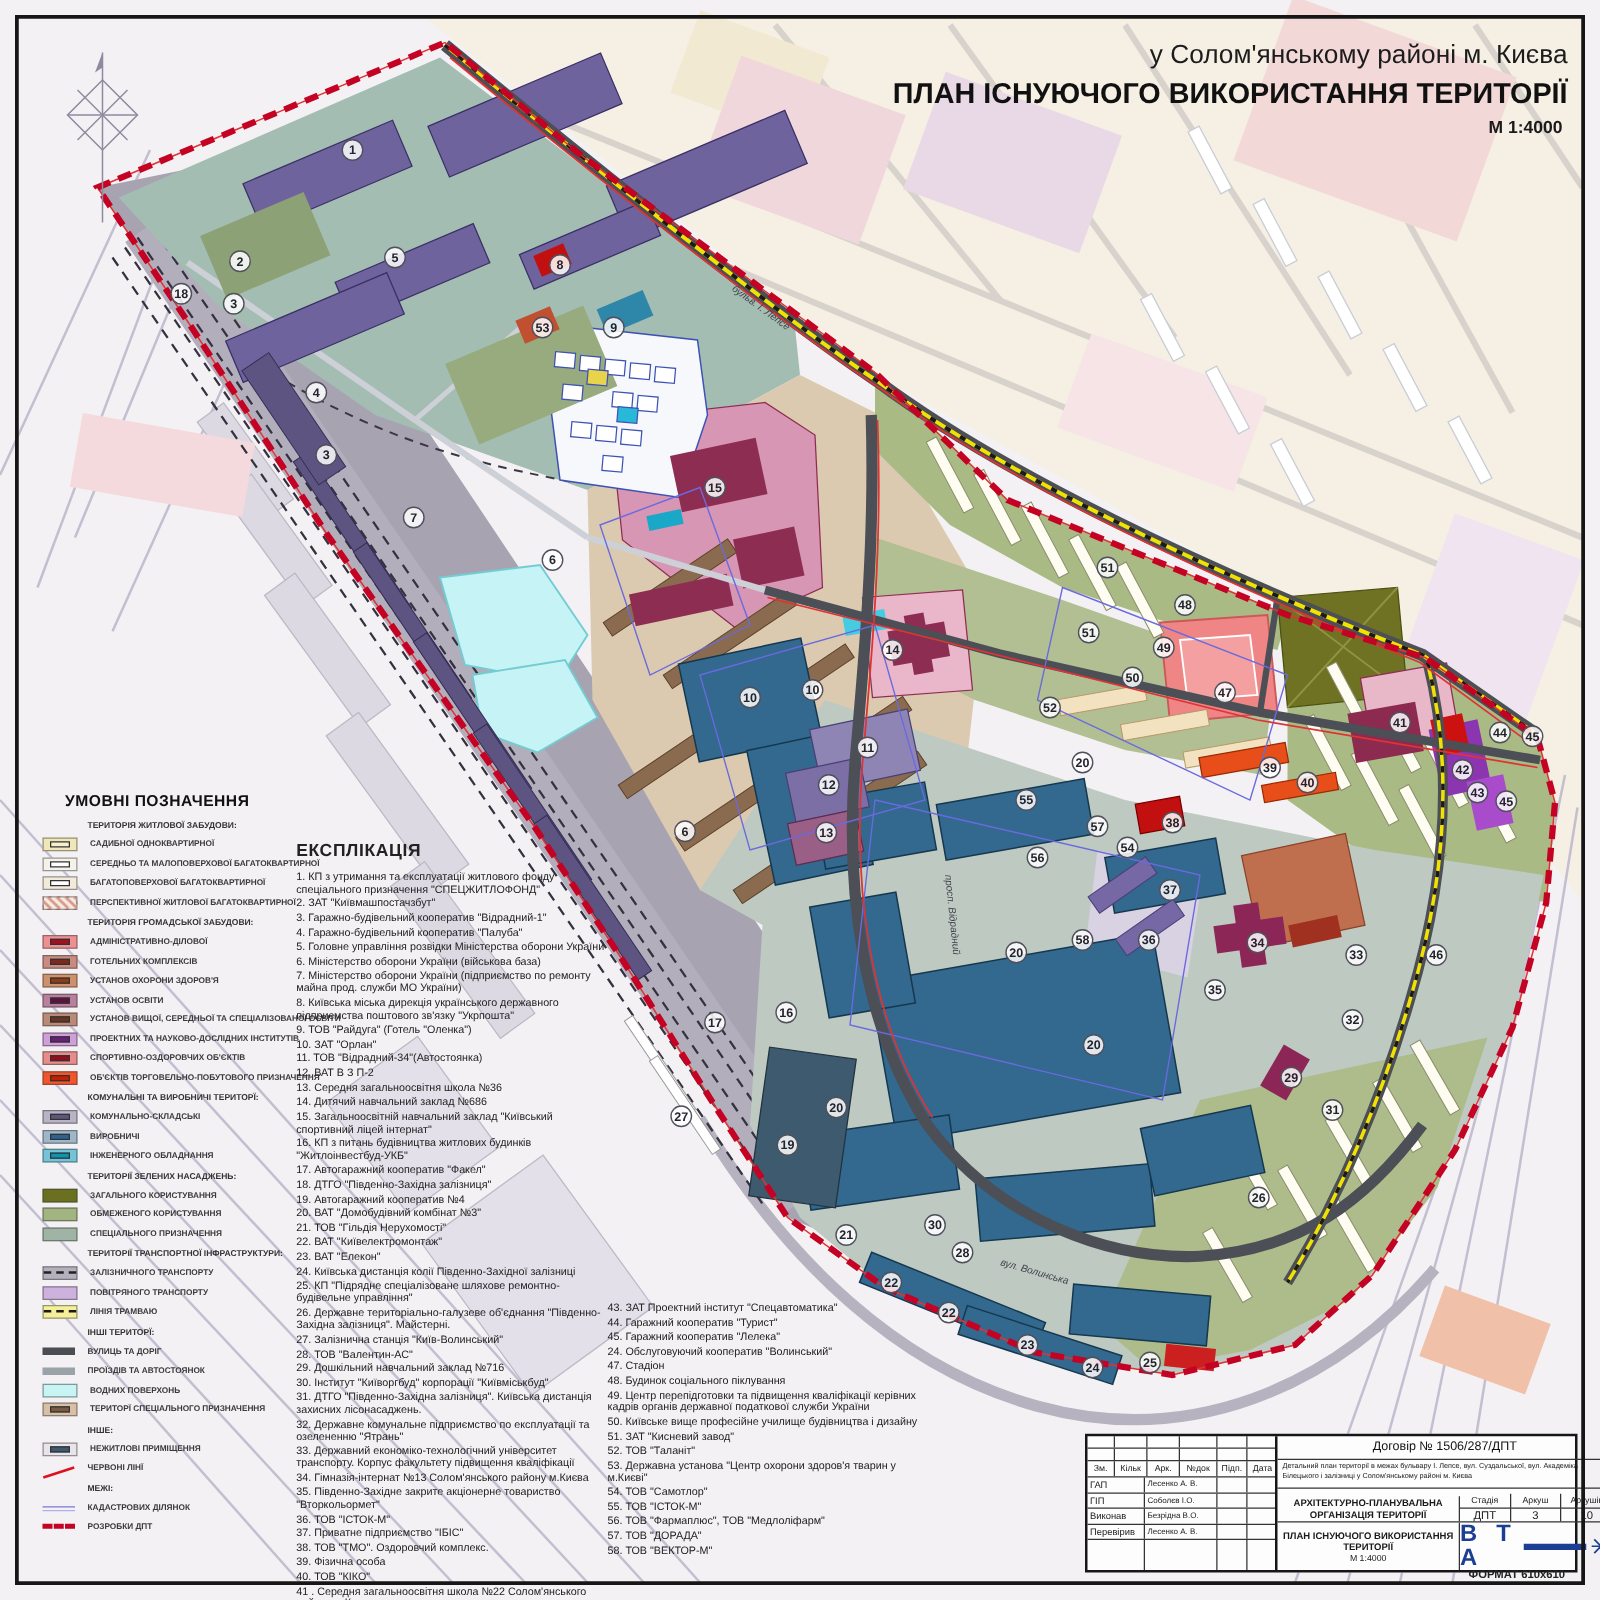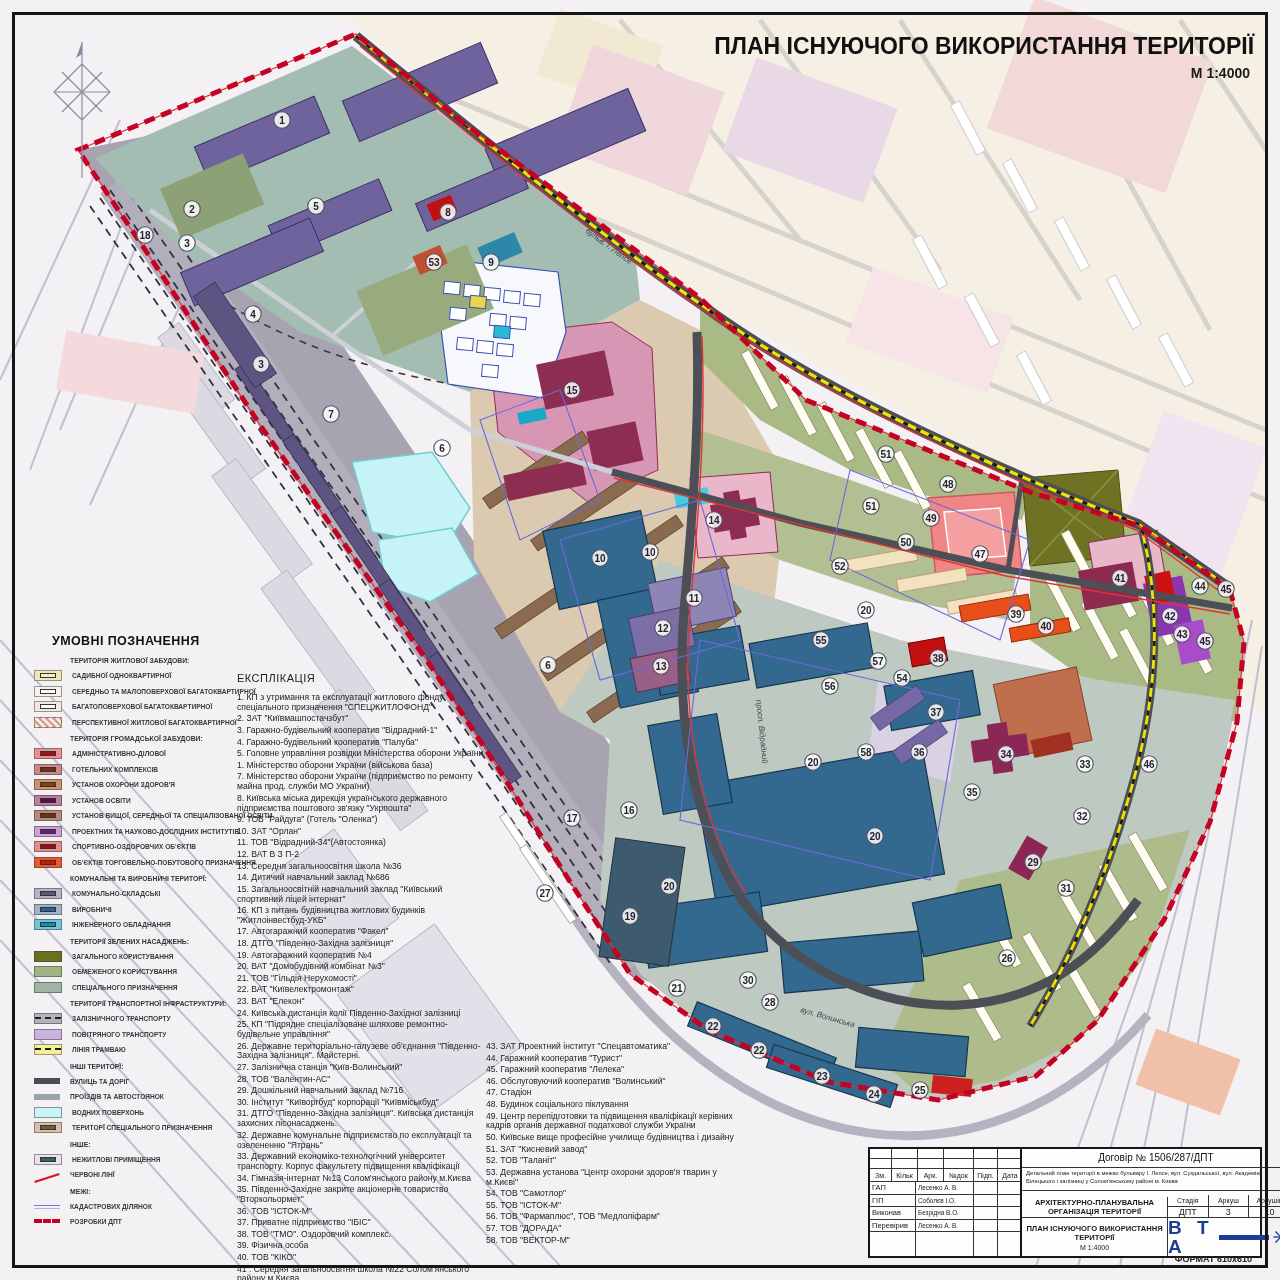--- a/index.html
+++ b/index.html
@@ -33,21 +33,21 @@
   .lg-sw.redline:before{content:"";position:absolute;left:0;top:7px;width:26px;border-top:2px solid #e01020;transform:rotate(-18deg);}
   .lg-sw.cadline:before{content:"";position:absolute;left:0;top:3px;width:26px;border-top:1.5px solid #7878d8;}
   .lg-sw.cadline:after{content:"";position:absolute;left:0;top:6px;width:26px;border-top:1px solid #b0b0e8;}
   .lg-sw.dpt:before{content:"";position:absolute;left:0;top:2px;width:26px;border-top:4px dashed #c40223;}
   .lg-label{font-size:6.6px;font-weight:bold;color:#3a3a3a;white-space:nowrap;}
 
   
   .explication{position:absolute;z-index:20;}
   .exp-col1{left:237px;top:672px;width:248px;}
   .exp-col2{left:486px;top:1042px;width:258px;}
-  .exp-head{font-size:11px;font-weight:normal;letter-spacing:.5px;margin-bottom:9px;color:#222;}
+  .exp-head{font-size:14px;font-weight:bold;letter-spacing:.5px;margin-bottom:9px;color:#222;}
   .exp-item{font-size:8.6px;line-height:1.14;color:#222;margin-bottom:1.8px;}
 
   
   .stamp{position:absolute;left:868px;top:1147px;width:394px;height:111px;background:#fdfdfd;border:2px solid #161616;display:flex;z-index:30;box-sizing:border-box;}
   .stamp *{box-sizing:border-box;}
   .stamp-left{width:152px;border-right:2px solid #161616;display:flex;flex-direction:column;}
   .sl-row{display:grid;border-bottom:1px solid #333;}
   .sl-row.hdr{grid-template-columns:22px 26px 26px 30px 24px 24px;height:13px;}
   .sl-row.blank{grid-template-columns:22px 26px 26px 30px 24px 24px;height:10px;}
   .sl-row.sig{grid-template-columns:46px 58px 24px 24px;height:12.5px;}
@@ -494,20 +494,21 @@
       <circle cx="830" cy="686" r="8.2" fill="rgba(255,255,255,0.85)" stroke="#50505c" stroke-width="1.1"></circle>
       <text x="830" y="689.5" text-anchor="middle" font-size="10" font-weight="bold" fill="#23232d" font-family="&quot;Liberation Sans&quot;, sans-serif">56</text>
       <circle cx="878" cy="661" r="8.2" fill="rgba(255,255,255,0.85)" stroke="#50505c" stroke-width="1.1"></circle>
       <text x="878" y="664.5" text-anchor="middle" font-size="10" font-weight="bold" fill="#23232d" font-family="&quot;Liberation Sans&quot;, sans-serif">57</text>
       <circle cx="866" cy="752" r="8.2" fill="rgba(255,255,255,0.85)" stroke="#50505c" stroke-width="1.1"></circle>
       <text x="866" y="755.5" text-anchor="middle" font-size="10" font-weight="bold" fill="#23232d" font-family="&quot;Liberation Sans&quot;, sans-serif">58</text>
     </g>
 </svg>
 
 <div class="map-title">
+  <div class="t-line">у Солом'янському районі м. Києва</div>
   <div class="t-main">ПЛАН ІСНУЮЧОГО ВИКОРИСТАННЯ ТЕРИТОРІЇ</div>
   <div class="t-scale">М 1:4000</div>
 </div>
 
 <div class="legend">
   <div class="lg-head">УМОВНІ ПОЗНАЧЕННЯ</div>
   <div id="legend-groups">
       <div class="lg-group-head">ТЕРИТОРІЯ ЖИТЛОВОЇ ЗАБУДОВИ:</div>
       <div class="lg-row">
         <span class="lg-sw box" style="background: rgb(240, 230, 184);">
@@ -668,21 +669,21 @@
 </div>
 
 <div class="explication exp-col1">
   <div class="exp-head">ЕКСПЛІКАЦІЯ</div>
   <div id="exp-list-1">
       <div class="exp-item">1. КП з утримання та експлуатації житлового фонду спеціального призначення  "СПЕЦЖИТЛОФОНД"</div>
       <div class="exp-item">2. ЗАТ "Київмашпостачзбут"</div>
       <div class="exp-item">3. Гаражно-будівельний кооператив "Відрадний-1"</div>
       <div class="exp-item">4. Гаражно-будівельний кооператив "Палуба"</div>
       <div class="exp-item">5. Головне управління розвідки Міністерства оборони України</div>
-      <div class="exp-item">1. Міністерство оборони України (військова база)</div>
+      <div class="exp-item">6. Міністерство оборони України (військова база)</div>
       <div class="exp-item">7. Міністерство оборони України (підприємство по ремонту майна прод. служби МО України)</div>
       <div class="exp-item">8. Київська міська дирекція українського державного підприємства поштового зв'язку "Укрпошта"</div>
       <div class="exp-item">9. ТОВ "Райдуга" (Готель "Оленка")</div>
       <div class="exp-item">10. ЗАТ "Орлан"</div>
       <div class="exp-item">11. ТОВ "Відрадний-34"(Автостоянка)</div>
       <div class="exp-item">12. ВАТ В З П-2</div>
       <div class="exp-item">13. Середня загальноосвітня школа №36</div>
       <div class="exp-item">14. Дитячий навчальний заклад №686</div>
       <div class="exp-item">15. Загальноосвітній навчальний заклад "Київський спортивний ліцей інтернат"</div>
       <div class="exp-item">16. КП з питань будівництва житлових будинків "Житлоінвестбуд-УКБ"</div>
@@ -711,21 +712,21 @@
       <div class="exp-item">39. Фізична особа</div>
       <div class="exp-item">40. ТОВ "КІКО"</div>
       <div class="exp-item">41 . Середня загальноосвітня школа №22 Солом'янського району м.Києва</div>
     </div>
 </div>
 <div class="explication exp-col2">
   <div id="exp-list-2">
       <div class="exp-item">43. ЗАТ Проектний інститут "Спецавтоматика"</div>
       <div class="exp-item">44. Гаражний кооператив "Турист"</div>
       <div class="exp-item">45. Гаражний кооператив "Лелека"</div>
-      <div class="exp-item">46. Обслуговуючий кооператив "Волинський"</div>
+      <div class="exp-item">24. Обслуговуючий кооператив "Волинський"</div>
       <div class="exp-item">47. Стадіон</div>
       <div class="exp-item">48. Будинок соціального піклування</div>
       <div class="exp-item">49. Центр перепідготовки та підвищення кваліфікації керівних кадрів органів державної податкової служби України</div>
       <div class="exp-item">50. Київське вище професійне училище будівництва і дизайну</div>
       <div class="exp-item">51. ЗАТ "Кисневий завод"</div>
       <div class="exp-item">52. ТОВ "Таланіт"</div>
       <div class="exp-item">53. Державна установа "Центр охорони здоров'я тварин у м.Києві"</div>
       <div class="exp-item">54. ТОВ "Самотлор"</div>
       <div class="exp-item">55. ТОВ "ІСТОК-М"</div>
       <div class="exp-item">56. ТОВ "Фармаплюс", ТОВ "Медлоліфарм"</div>

